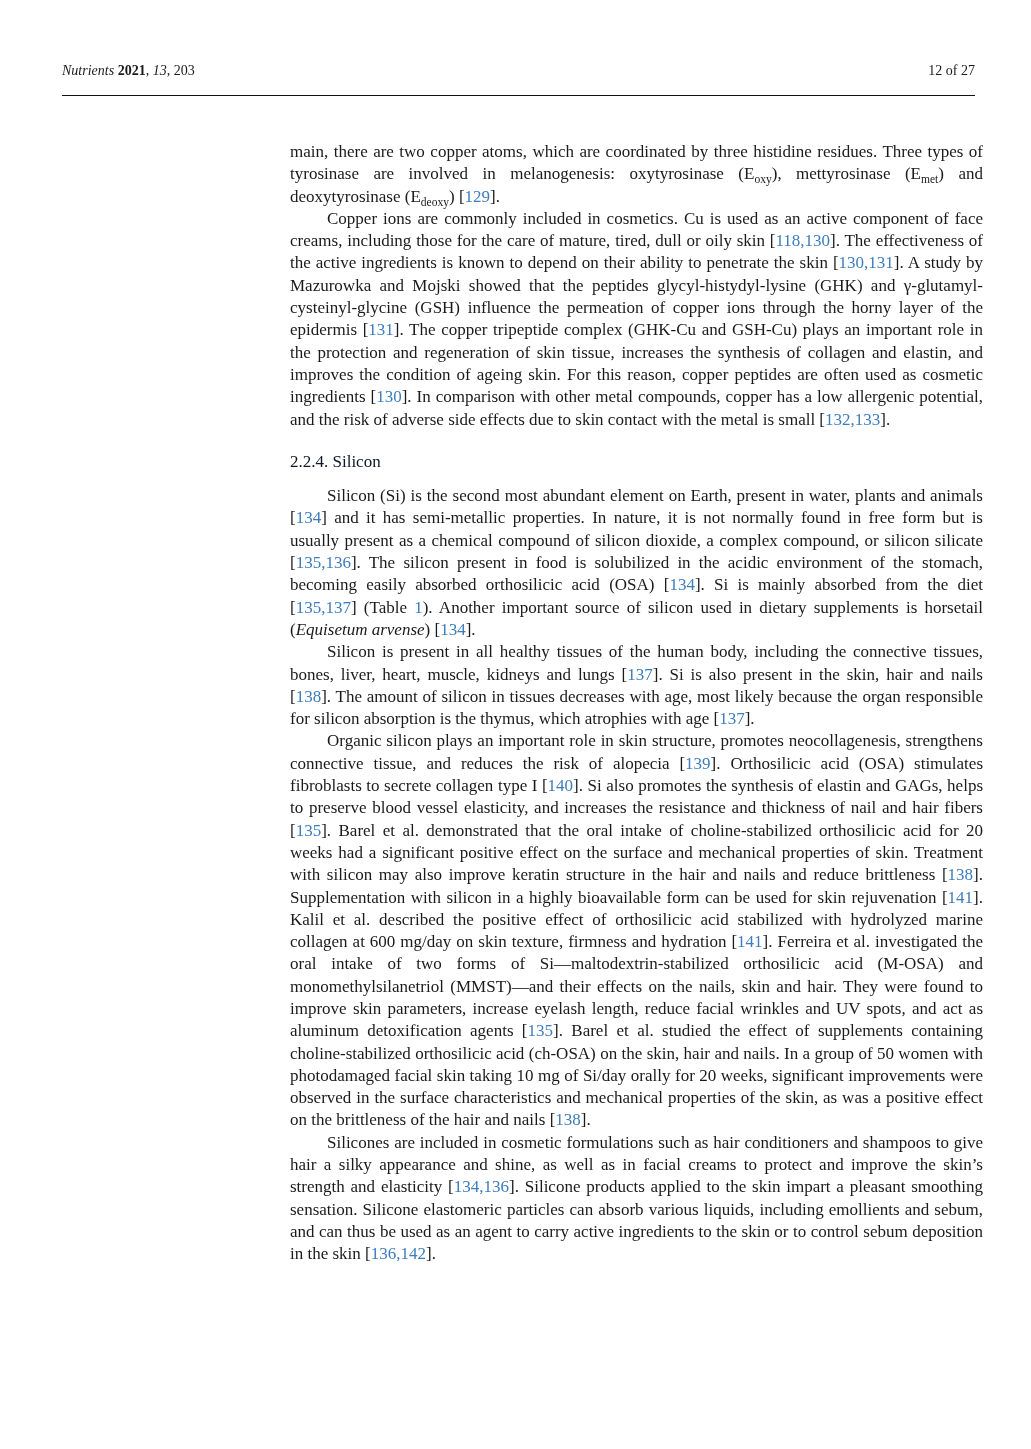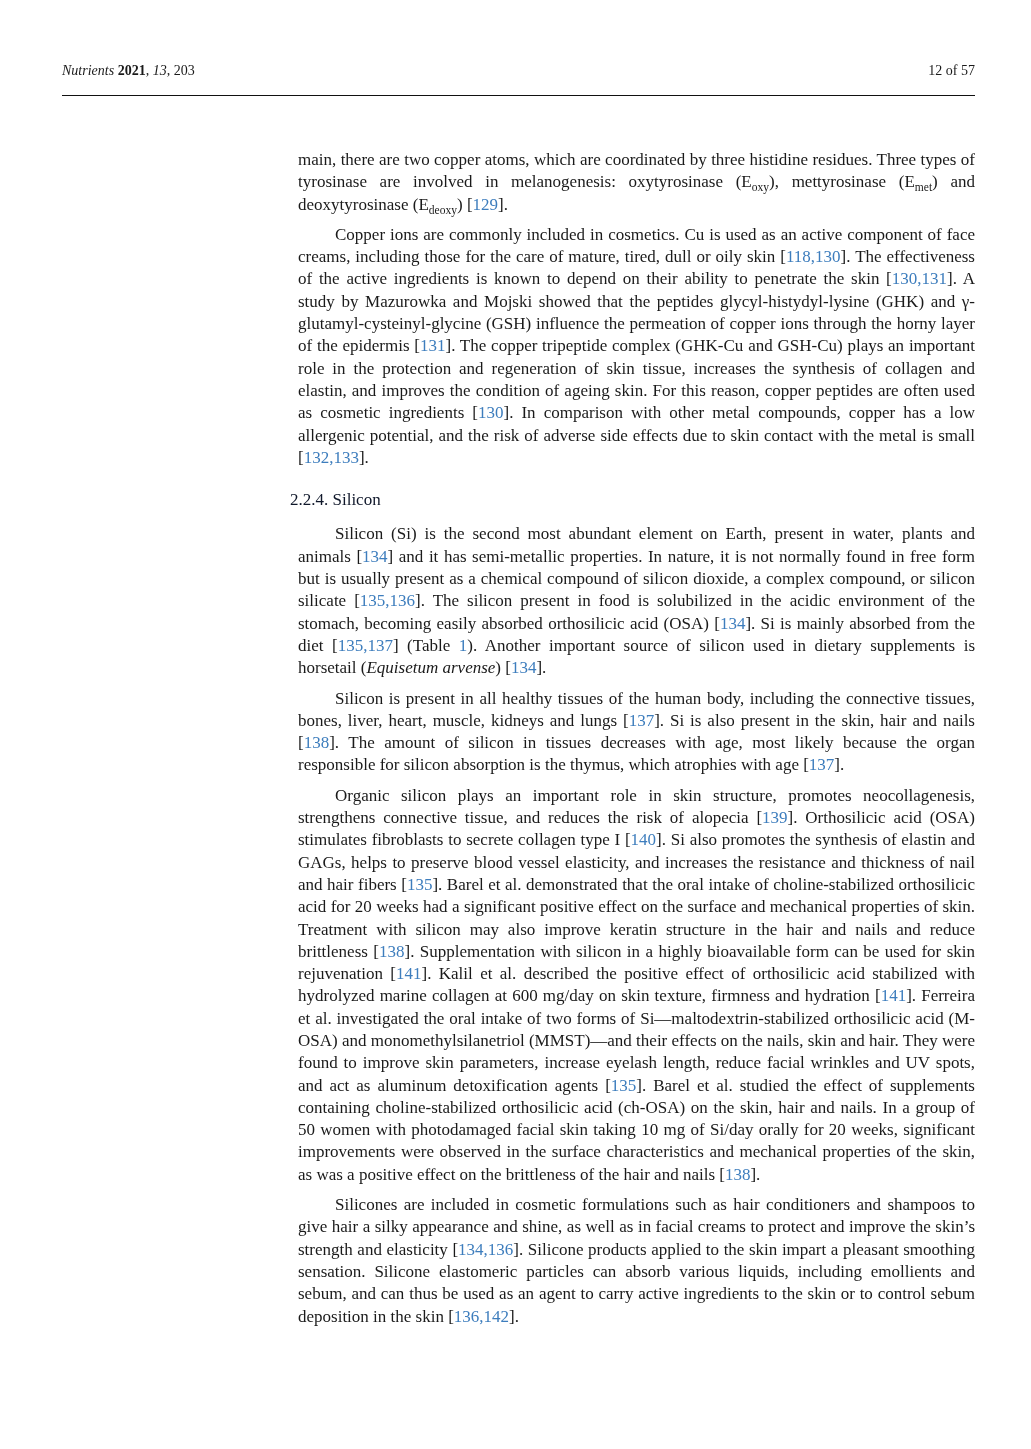--- a/index.html
+++ b/index.html
@@ -34,21 +34,21 @@
     height: 0;
     border-top: 1.6px solid #111111;
   }
   .content {
     position: absolute;
     left: 290px;
     top: 141px;
     width: 693px;
   }
   p.para {
-    margin: 8px;
+    margin: 0;
     text-align: justify;
     font-size: 17px;
     line-height: 22.3px;
     color: #1a1a1a;
   }
   p.para.indent { text-indent: 37px; }
   h2.section-heading {
     font-size: 17px;
     line-height: 22.3px;
     font-weight: 400;
@@ -64,21 +64,21 @@
     cursor: pointer;
   }
   span.cite-sep { color: var(--cite, #3d7dbd); }
 </style>
 </head>
 <body>
 
 <div class="page">
   <div class="header">
     <span><i>Nutrients</i> <b>2021</b>, <i>13</i>, 203</span>
-    <span>12 of 57</span>
+    <span>12 of 27</span>
   </div>
   <div class="rule"></div>
   <div class="content">
       <p class="para">main, there are two copper atoms, which are coordinated by three histidine residues. Three types of tyrosinase are involved in melanogenesis: oxytyrosinase (E<sub>oxy</sub>), mettyrosinase (E<sub>met</sub>) and deoxytyrosinase (E<sub>deoxy</sub>) [<a class="cite">129</a>].</p>
       <p class="para indent">Copper ions are commonly included in cosmetics. Cu is used as an active component of face creams, including those for the care of mature, tired, dull or oily skin [<a class="cite">118</a><span class="cite-sep">,</span><a class="cite">130</a>]. The effectiveness of the active ingredients is known to depend on their ability to penetrate the skin [<a class="cite">130</a><span class="cite-sep">,</span><a class="cite">131</a>]. A study by Mazurowka and Mojski showed that the peptides glycyl-histydyl-lysine (GHK) and γ-glutamyl-cysteinyl-glycine (GSH) influence the permeation of copper ions through the horny layer of the epidermis [<a class="cite">131</a>]. The copper tripeptide complex (GHK-Cu and GSH-Cu) plays an important role in the protection and regeneration of skin tissue, increases the synthesis of collagen and elastin, and improves the condition of ageing skin. For this reason, copper peptides are often used as cosmetic ingredients [<a class="cite">130</a>]. In comparison with other metal compounds, copper has a low allergenic potential, and the risk of adverse side effects due to skin contact with the metal is small [<a class="cite">132</a><span class="cite-sep">,</span><a class="cite">133</a>].</p>
       <h2 class="section-heading">2.2.4. Silicon</h2>
       <p class="para indent">Silicon (Si) is the second most abundant element on Earth, present in water, plants and animals [<a class="cite">134</a>] and it has semi-metallic properties. In nature, it is not normally found in free form but is usually present as a chemical compound of silicon dioxide, a complex compound, or silicon silicate [<a class="cite">135</a><span class="cite-sep">,</span><a class="cite">136</a>]. The silicon present in food is solubilized in the acidic environment of the stomach, becoming easily absorbed orthosilicic acid (OSA) [<a class="cite">134</a>]. Si is mainly absorbed from the diet [<a class="cite">135</a><span class="cite-sep">,</span><a class="cite">137</a>] (Table <a class="cite">1</a>). Another important source of silicon used in dietary supplements is horsetail (<i>Equisetum arvense</i>) [<a class="cite">134</a>].</p>
       <p class="para indent">Silicon is present in all healthy tissues of the human body, including the connective tissues, bones, liver, heart, muscle, kidneys and lungs [<a class="cite">137</a>]. Si is also present in the skin, hair and nails [<a class="cite">138</a>]. The amount of silicon in tissues decreases with age, most likely because the organ responsible for silicon absorption is the thymus, which atrophies with age [<a class="cite">137</a>].</p>
       <p class="para indent">Organic silicon plays an important role in skin structure, promotes neocollagenesis, strengthens connective tissue, and reduces the risk of alopecia [<a class="cite">139</a>]. Orthosilicic acid (OSA) stimulates fibroblasts to secrete collagen type I [<a class="cite">140</a>]. Si also promotes the synthesis of elastin and GAGs, helps to preserve blood vessel elasticity, and increases the resistance and thickness of nail and hair fibers [<a class="cite">135</a>]. Barel et al. demonstrated that the oral intake of choline-stabilized orthosilicic acid for 20 weeks had a significant positive effect on the surface and mechanical properties of skin. Treatment with silicon may also improve keratin structure in the hair and nails and reduce brittleness [<a class="cite">138</a>]. Supplementation with silicon in a highly bioavailable form can be used for skin rejuvenation [<a class="cite">141</a>]. Kalil et al. described the positive effect of orthosilicic acid stabilized with hydrolyzed marine collagen at 600 mg/day on skin texture, firmness and hydration [<a class="cite">141</a>]. Ferreira et al. investigated the oral intake of two forms of Si—maltodextrin-stabilized orthosilicic acid (M-OSA) and monomethylsilanetriol (MMST)—and their effects on the nails, skin and hair. They were found to improve skin parameters, increase eyelash length, reduce facial wrinkles and UV spots, and act as aluminum detoxification agents [<a class="cite">135</a>]. Barel et al. studied the effect of supplements containing choline-stabilized orthosilicic acid (ch-OSA) on the skin, hair and nails. In a group of 50 women with photodamaged facial skin taking 10 mg of Si/day orally for 20 weeks, significant improvements were observed in the surface characteristics and mechanical properties of the skin, as was a positive effect on the brittleness of the hair and nails [<a class="cite">138</a>].</p>
       <p class="para indent">Silicones are included in cosmetic formulations such as hair conditioners and shampoos to give hair a silky appearance and shine, as well as in facial creams to protect and improve the skin’s strength and elasticity [<a class="cite">134</a><span class="cite-sep">,</span><a class="cite">136</a>]. Silicone products applied to the skin impart a pleasant smoothing sensation. Silicone elastomeric particles can absorb various liquids, including emollients and sebum, and can thus be used as an agent to carry active ingredients to the skin or to control sebum deposition in the skin [<a class="cite">136</a><span class="cite-sep">,</span><a class="cite">142</a>].</p>

